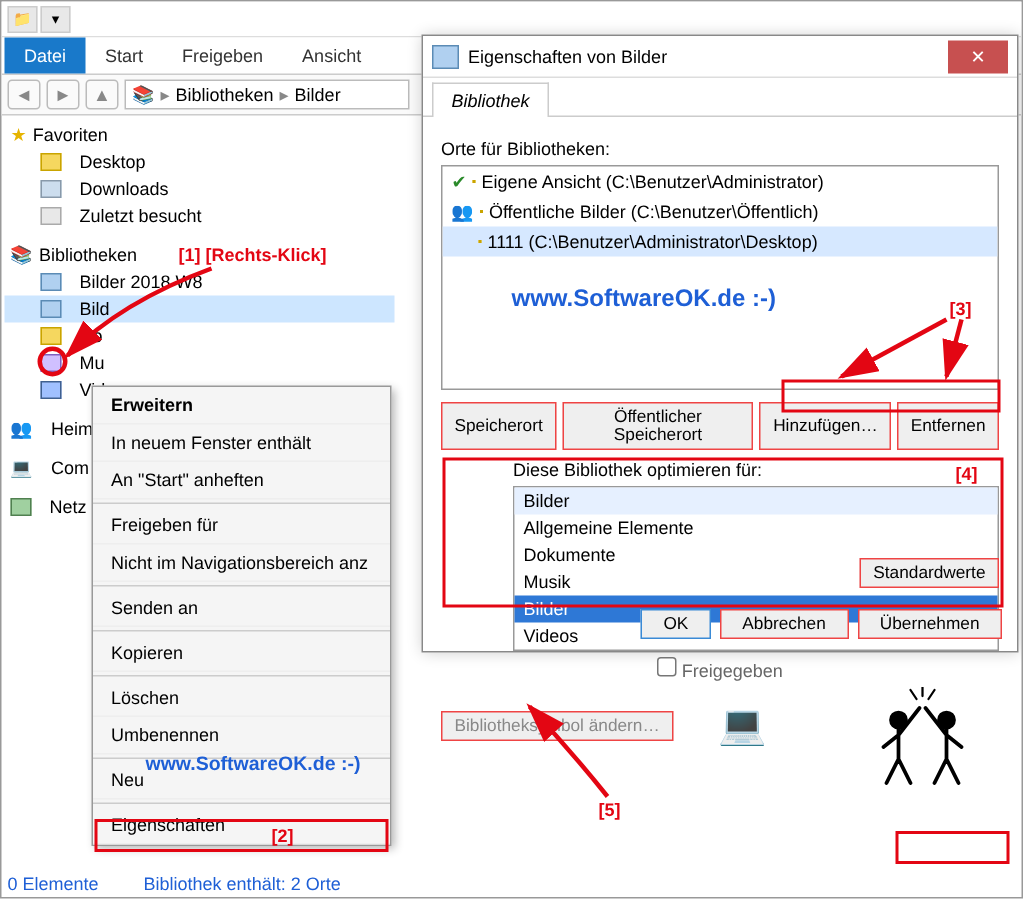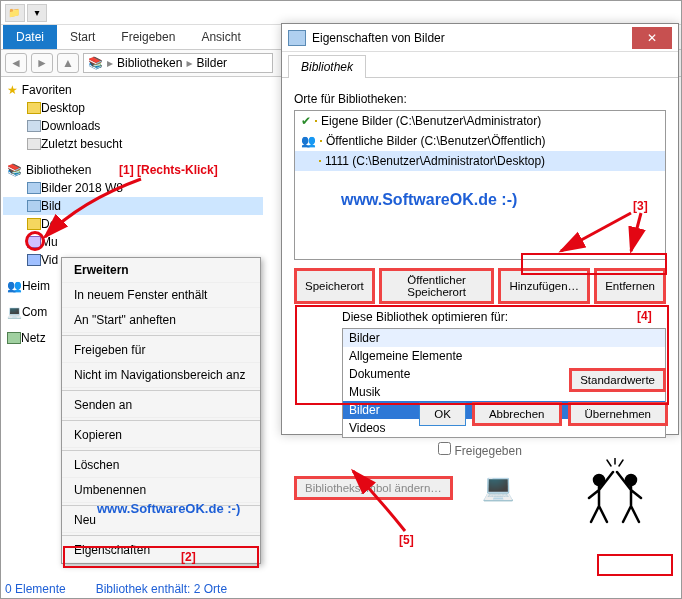--- a/index.html
+++ b/index.html
@@ -20,21 +20,21 @@
 .toolbar2 { height: 28px; display: flex; align-items: center; border-top: 1px solid #ccc; border-bottom: 1px solid #ccc; background: #fafafa; padding: 0 4px; gap: 4px; }
 .toolbar2 .navbtn { width: 22px; height: 20px; border: 1px solid #bbb; border-radius: 3px; display: inline-flex; align-items: center; justify-content: center; color: #888; }
 .toolbar2 .crumb { border: 1px solid #bbb; height: 20px; display: flex; align-items: center; padding: 0 4px; gap: 4px; flex: 0 0 190px; background: #fff; }
 .toolbar2 .crumb .sep { color: #888; }
 
 
 .navtree { position: absolute; left: 2px; top: 80px; width: 260px; }
 .navtree .grp { margin-bottom: 8px; }
 .navtree .hdr { padding: 2px 4px; display: flex; align-items: center; gap: 4px; }
 .navtree .hdr .star { color: #e6b400; }
-.navtree .item { padding: 2px 0 2px 24px; display: flex; align-items: center; gap: 0; }
+.navtree .item { padding: 2px 0 2px 24px; display: flex; align-items: center; gap: 12px; }
 .navtree .item .ic { width: 14px; height: 12px; display: inline-block; }
 .fav-ic { background: #f5d75f; border: 1px solid #c9a400; }
 .dl-ic { background: #cde; border: 1px solid #89a; }
 .rec-ic { background: #e8e8e8; border: 1px solid #aaa; }
 .lib-ic { background: #b0d0f0; border: 1px solid #5b8bb5; }
 .mus-ic { background: #d0c0ff; border: 1px solid #8060c0; }
 .vid-ic { background: #a0c0ff; border: 1px solid #406090; }
 .net-ic { background: #a0d0a0; border: 1px solid #508050; }
 
 
@@ -57,21 +57,21 @@
 .dialog .dtitle .close { margin-left: auto; width: 40px; height: 22px; background: #c75050; color: #fff; display: flex; align-items: center; justify-content: center; cursor: pointer; }
 .dialog .tabrow { height: 26px; display: flex; align-items: flex-end; padding-left: 6px; border-bottom: 1px solid #ccc; }
 .dialog .tabrow .dtab { padding: 4px 12px; border: 1px solid #ccc; border-bottom: none; background: #fff; position: relative; top: 1px; font-style: italic; }
 .dialog .body { padding: 10px 12px; }
 .dialog .label { margin: 4px 0; }
 .dialog .locbox { border: 1px solid #999; height: 150px; background: #fff; overflow: auto; }
 .dialog .locbox .row { padding: 3px 6px; display: flex; align-items: center; gap: 4px; }
 .dialog .locbox .row .chk { color: #2a8a2a; }
 .dialog .locbox .row.sel { background: #d6e8ff; }
 .dialog .btnrow { display: flex; gap: 4px; margin-top: 8px; }
-.dialog .btn { padding: 3px 8px; border: 3px solid #ef4444; background: #efefef; cursor: pointer; font-size: 11.5px; }
+.dialog .btn { padding: 3px 8px; border: 1px solid #ef4444; background: #efefef; cursor: pointer; font-size: 11.5px; }
 .dialog .optbox { margin-top: 6px; padding-left: 48px; }
 .dialog .select { border: 1px solid #999; background: #fff; }
 .dialog .select .opt { padding: 2px 6px; cursor: pointer; }
 .dialog .select .opt.hl { background: #2e78d6; color: #fff; }
 .dialog .shared { text-align: center; margin-top: 4px; color: #666; }
 .dialog .symrow { display: flex; align-items: center; gap: 30px; margin-top: 14px; }
 .dialog .bottom { position: absolute; bottom: 8px; right: 10px; display: flex; gap: 6px; }
 .dialog .bottom .btn { padding: 3px 14px; margin-top: 21px; }
 .dialog .std { position: absolute; right: 12px; bottom: 42px; }
 
@@ -210,21 +210,21 @@
   </div>
   <div class="tabrow">
     <span class="dtab">Bibliothek</span>
   </div>
   <div class="body">
     <div class="label">Orte für Bibliotheken:</div>
     <div class="locbox">
       <div class="row">
           <span class="chk">✔</span>
           <span class="ic fav-ic"></span>
-          <span>Eigene Bilder (C:\Benutzer\Administrator)</span>
+          <span>Eigene Ansicht (C:\Benutzer\Administrator)</span>
         </div>
       <div class="row">
           <span class="chk">👥</span>
           <span class="ic fav-ic"></span>
           <span>Öffentliche Bilder (C:\Benutzer\Öffentlich)</span>
         </div>
       <div class="row sel">
           <span style="width:14px;"></span>
           <span class="ic fav-ic"></span>
           <span>1111 (C:\Benutzer\Administrator\Desktop)</span>

